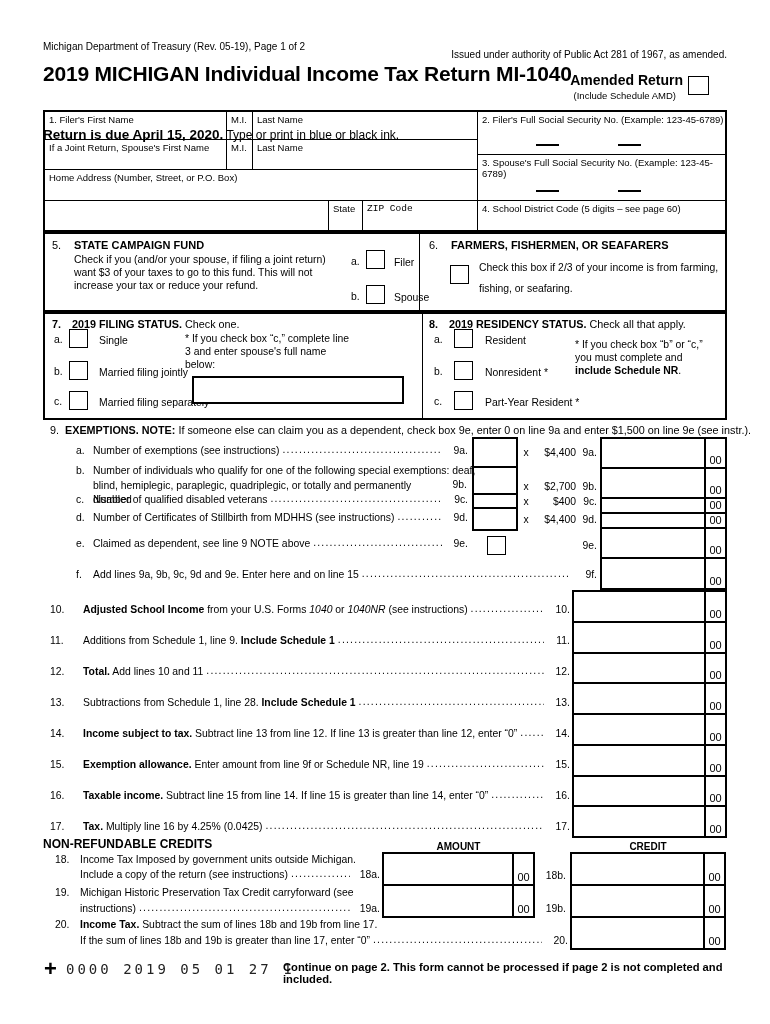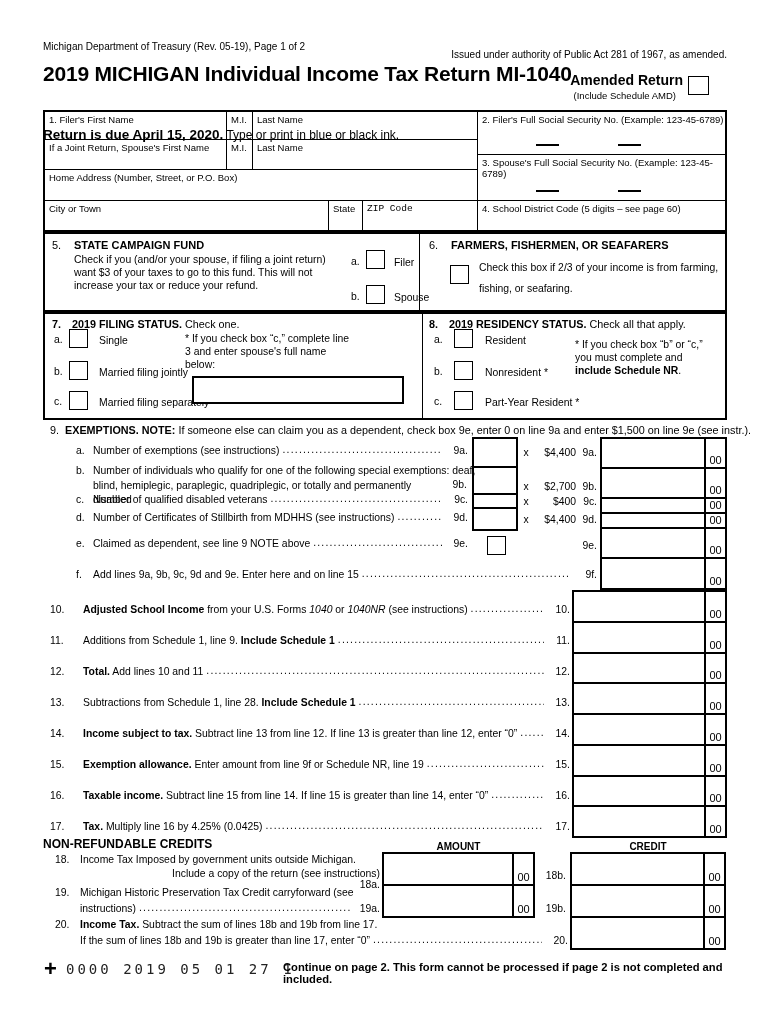--- a/index.html
+++ b/index.html
@@ -120,21 +120,21 @@
 
   
   #nrc-title { left:43px; top:837px; font-size:12px; font-weight:bold; }
   #amount-hdr { left:382px; top:841px; width:153px; text-align:center; font-size:10px; font-weight:bold; }
   #credit-hdr { left:570px; top:841px; width:156px; text-align:center; font-size:10px; font-weight:bold; }
   #amtcol18 { left:382px; top:852px; width:153px; height:66px; display:flex; flex-direction:column; }
   #crcol { left:570px; top:852px; width:156px; height:98px; display:flex; flex-direction:column; }
   #amtcol18 .amtseg, #crcol .amtseg { flex:1 1 0; }
   .crtext { position:absolute; font-size:10.4px; }
   #c18num{left:55px; top:854px;} #c18l1{left:80px; top:854px;}
-  #c18row{left:80px; top:868px; width:300px;flex-direction:column;}
+  #c18row{left:80px; top:868px; width:300px;}
   #c19num{left:55px; top:887px;} #c19l1{left:80px; top:887px;}
   #c19row{left:80px; top:902px; width:300px;}
   #c20num{left:55px; top:919px;} #c20l1{left:80px; top:919px;}
   #c20row{left:80px; top:934px; width:488px;}
   #lbl18b { left:536px; top:870px; width:30px; text-align:right; font-size:10.4px; }
   #lbl19b { left:536px; top:903px; width:30px; text-align:right; font-size:10.4px; }
 
   
   #plus { left:44px; top:956px; font-size:22px; font-weight:bold; }
   #code { left:66px; top:961px; font-family:"DejaVu Sans Mono","Liberation Mono",monospace; font-size:14px; letter-spacing:3px; color:#222; }
@@ -154,21 +154,20 @@
   <div class="cb" id="amended-cb"></div>
 
   <div class="abs" id="idtable">
     <div class="cell bb" id="c-first"><span>1. Filer's First Name</span></div>
     <div class="cell bb" id="c-mi1"><span>M.I.</span></div>
     <div class="cell bb" id="c-last1"><span>Last Name</span></div>
     <div class="cell bb" id="c-first2"><span>If a Joint Return, Spouse's First Name</span></div>
     <div class="cell bb" id="c-mi2"><span>M.I.</span></div>
     <div class="cell bb" id="c-last2"><span>Last Name</span></div>
     <div class="cell bb" id="c-home"><span>Home Address (Number, Street, or P.O. Box)</span></div>
-    <div class="cell" id="c-city"><span>City or Town</span></div>
     <div class="cell" id="c-state"><span>State</span></div>
     <div class="cell" id="c-zip"><span>ZIP Code</span></div>
     <div class="cell bb" id="c-ssn1">
       <span>2. Filer's Full Social Security No. (Example: 123-45-6789)</span>
       <span class="ssn-dash d1"></span>
       <span class="ssn-dash d2"></span>
     </div>
     <div class="cell bb" id="c-ssn2">
       <span>3. Spouse's Full Social Security No. (Example: 123-45-6789)</span>
       <span class="ssn-dash d1"></span>

